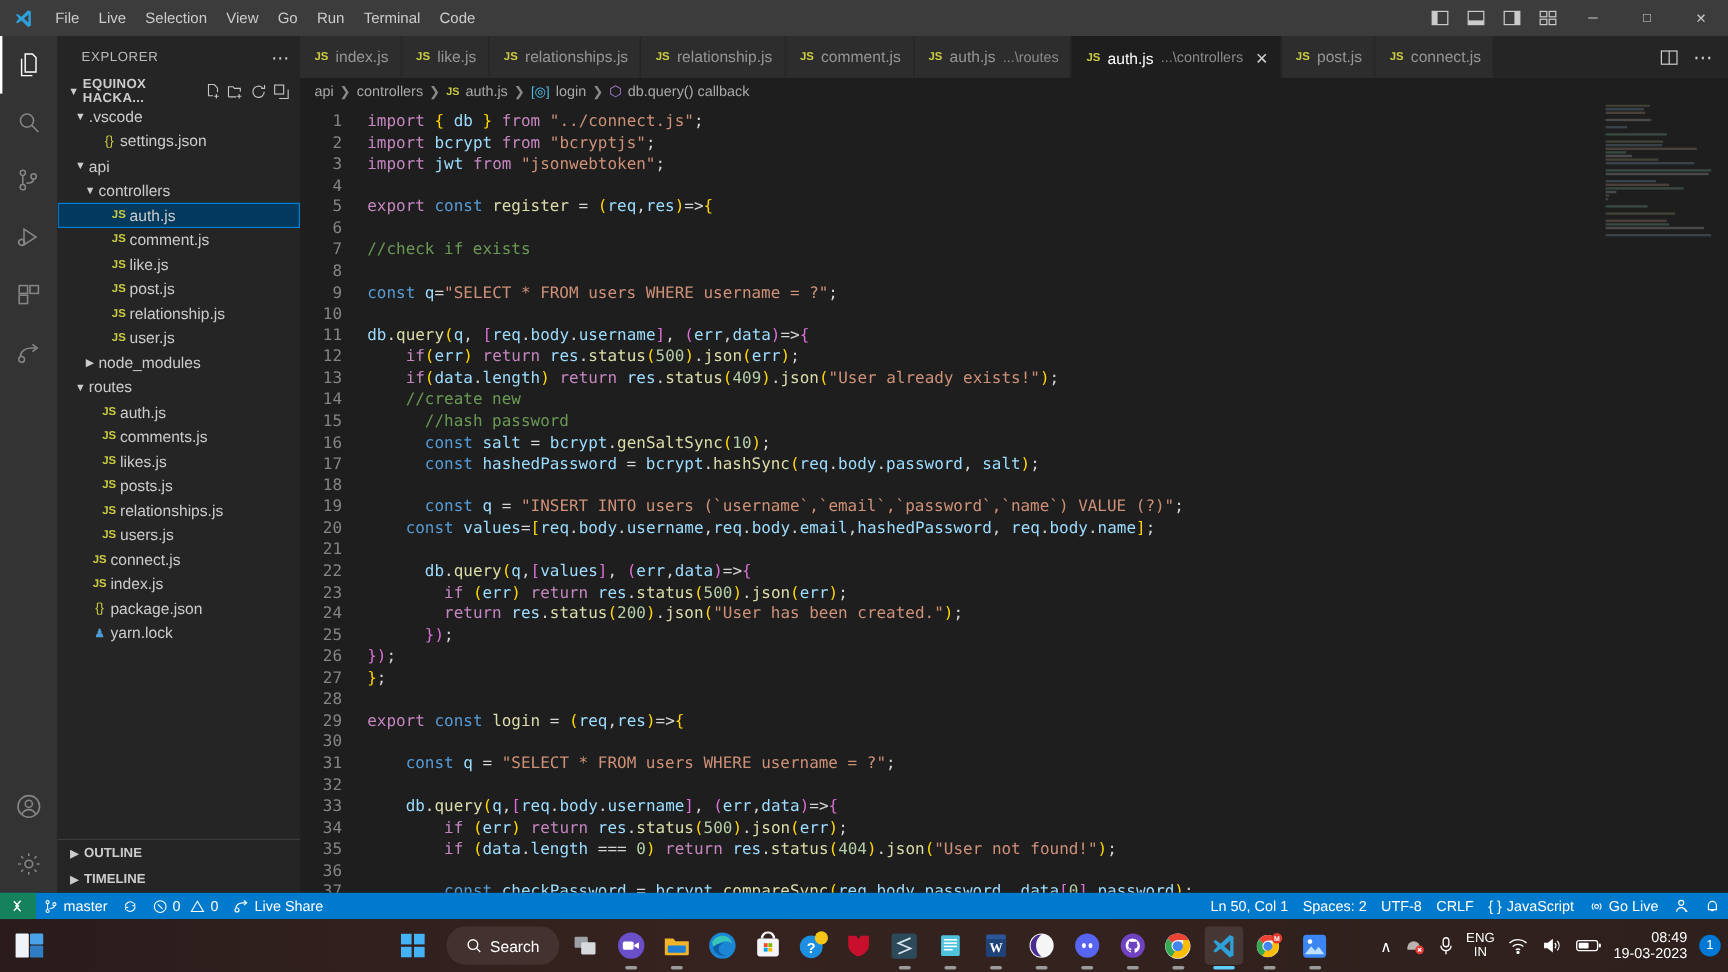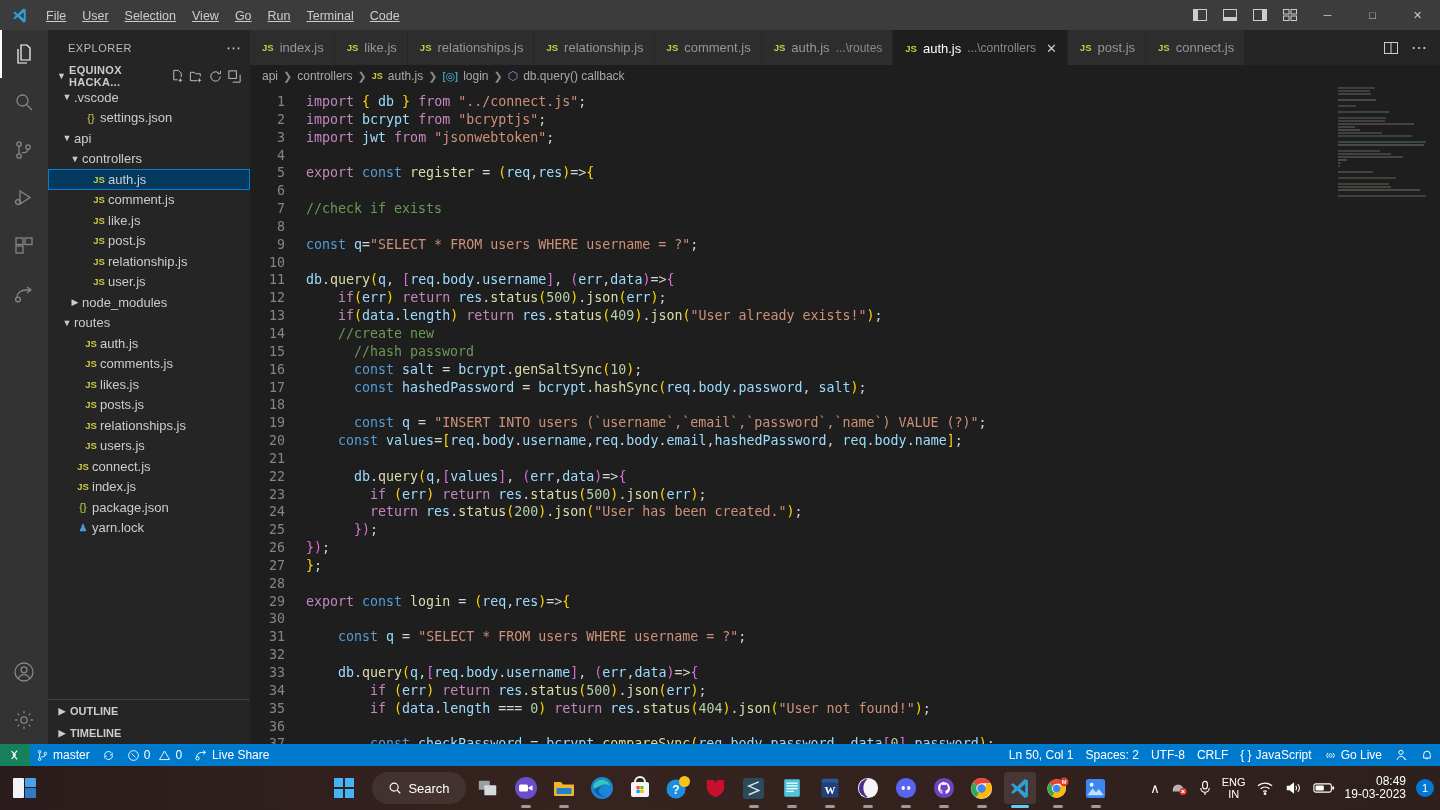--- a/index.html
+++ b/index.html
@@ -12,21 +12,21 @@
   }
   body { position: relative; }
 
   
   .titlebar {
     position: absolute; top: 0; left: 0; width: 1440px; height: 30px;
     background: #3c3c3c; display: flex; align-items: center;
     color: #cccccc; font-size: 12px;
   }
   .vs-logo { width: 38px; height: 30px; display: flex; align-items: center; justify-content: center; }
-  .menu { display: flex; align-items: flex-end; height: 31px; text-decoration: underline; }
+  .menu { display: flex; align-items: flex-start; height: 31px; }
   .menu-item {
     padding: 0 8px; height: 30px; line-height: 30px; font-size: 12.5px;
     color: #cccccc; cursor: default; white-space: nowrap;
   }
   .title-center {
     position: absolute; left: 0; width: 1440px; text-align: center;
     font-size: 12px; color: #cccccc; pointer-events: none;
   }
   .title-right {
     position: absolute; right: 0; top: 0; height: 30px; display: flex; align-items: center;
@@ -203,21 +203,21 @@
 <body>
 
 <div class="titlebar">
   <div class="vs-logo">
     <svg width="17" height="17" viewBox="0 0 24 24">
         <path fill="#2f9fd8" d="M17.5 2.2 9.6 9.8 5.3 6.6 3.2 7.6l3.6 4.4-3.6 4.4 2.1 1 4.3-3.2 7.9 7.6 3.3-1.5V3.7L17.5 2.2zm.4 5.1v9.4l-5.2-4.7 5.2-4.7z"></path>
       </svg>
   </div>
   <div class="menu">
     <div class="menu-item">File</div>
-    <div class="menu-item">User</div>
+    <div class="menu-item">Live</div>
     <div class="menu-item">Selection</div>
     <div class="menu-item">View</div>
     <div class="menu-item">Go</div>
     <div class="menu-item">Run</div>
     <div class="menu-item">Terminal</div>
     <div class="menu-item">Code</div>
   </div>
   <div class="title-right">
     <div class="layout-btn">
       <svg width="16" height="16" viewBox="0 0 16 16">

